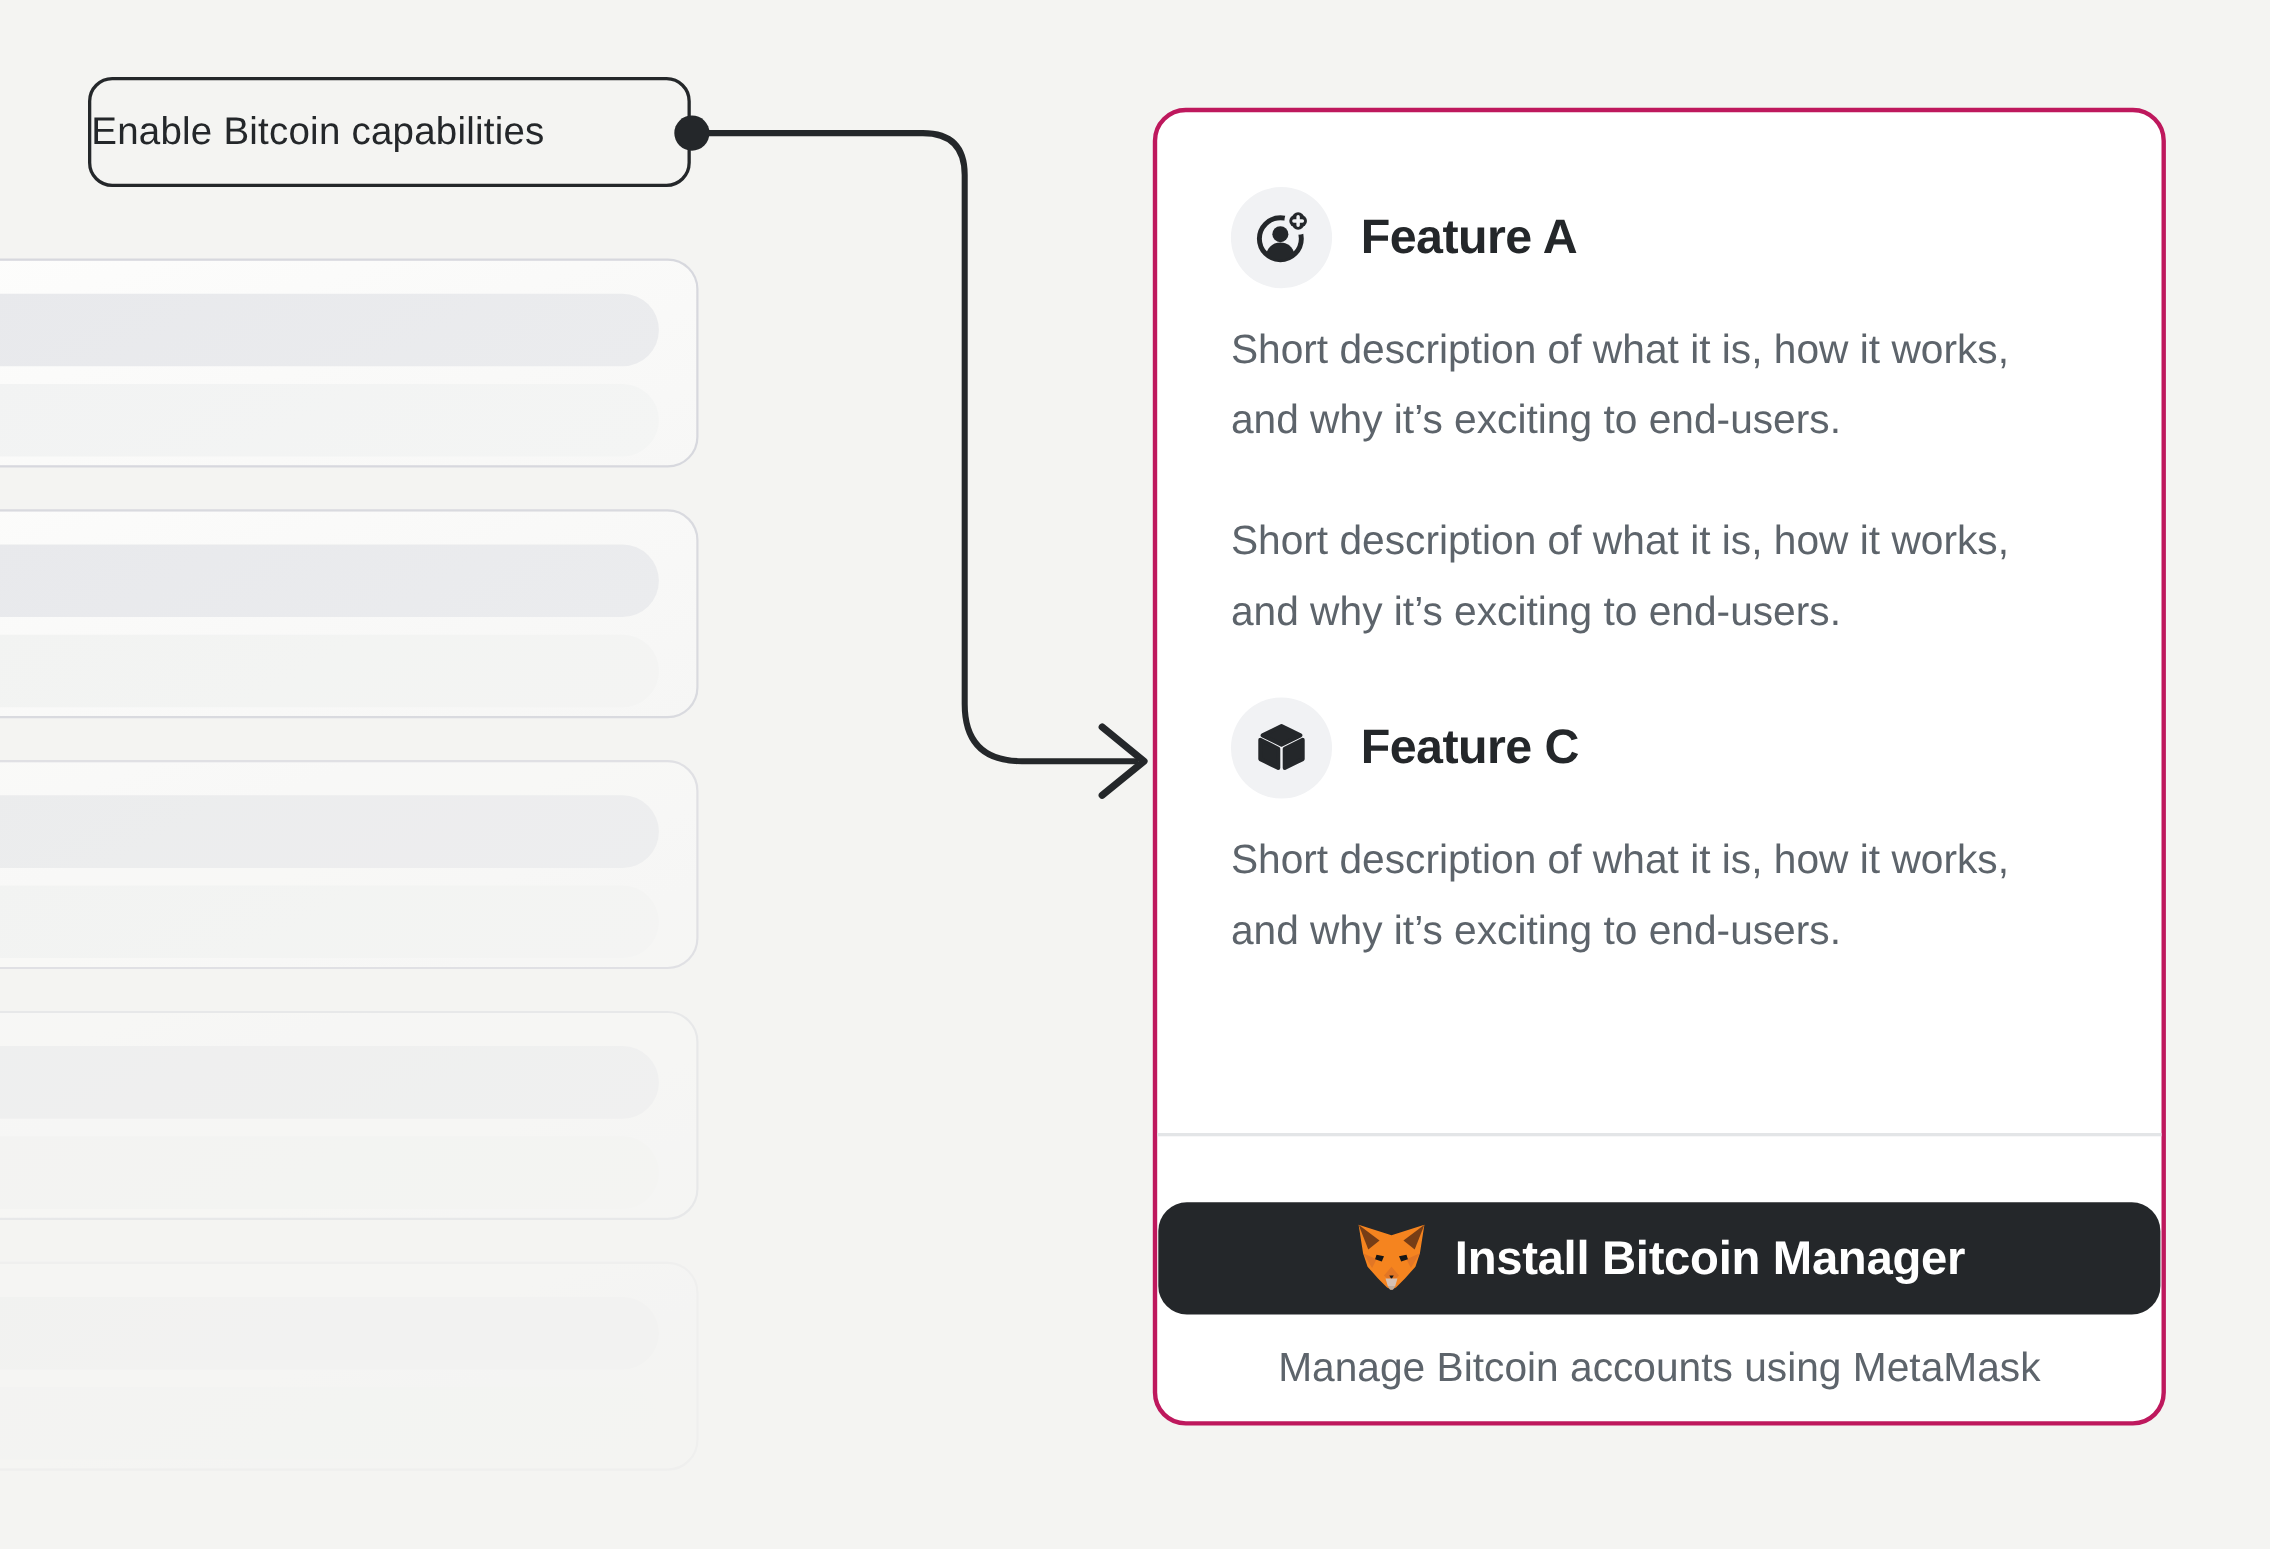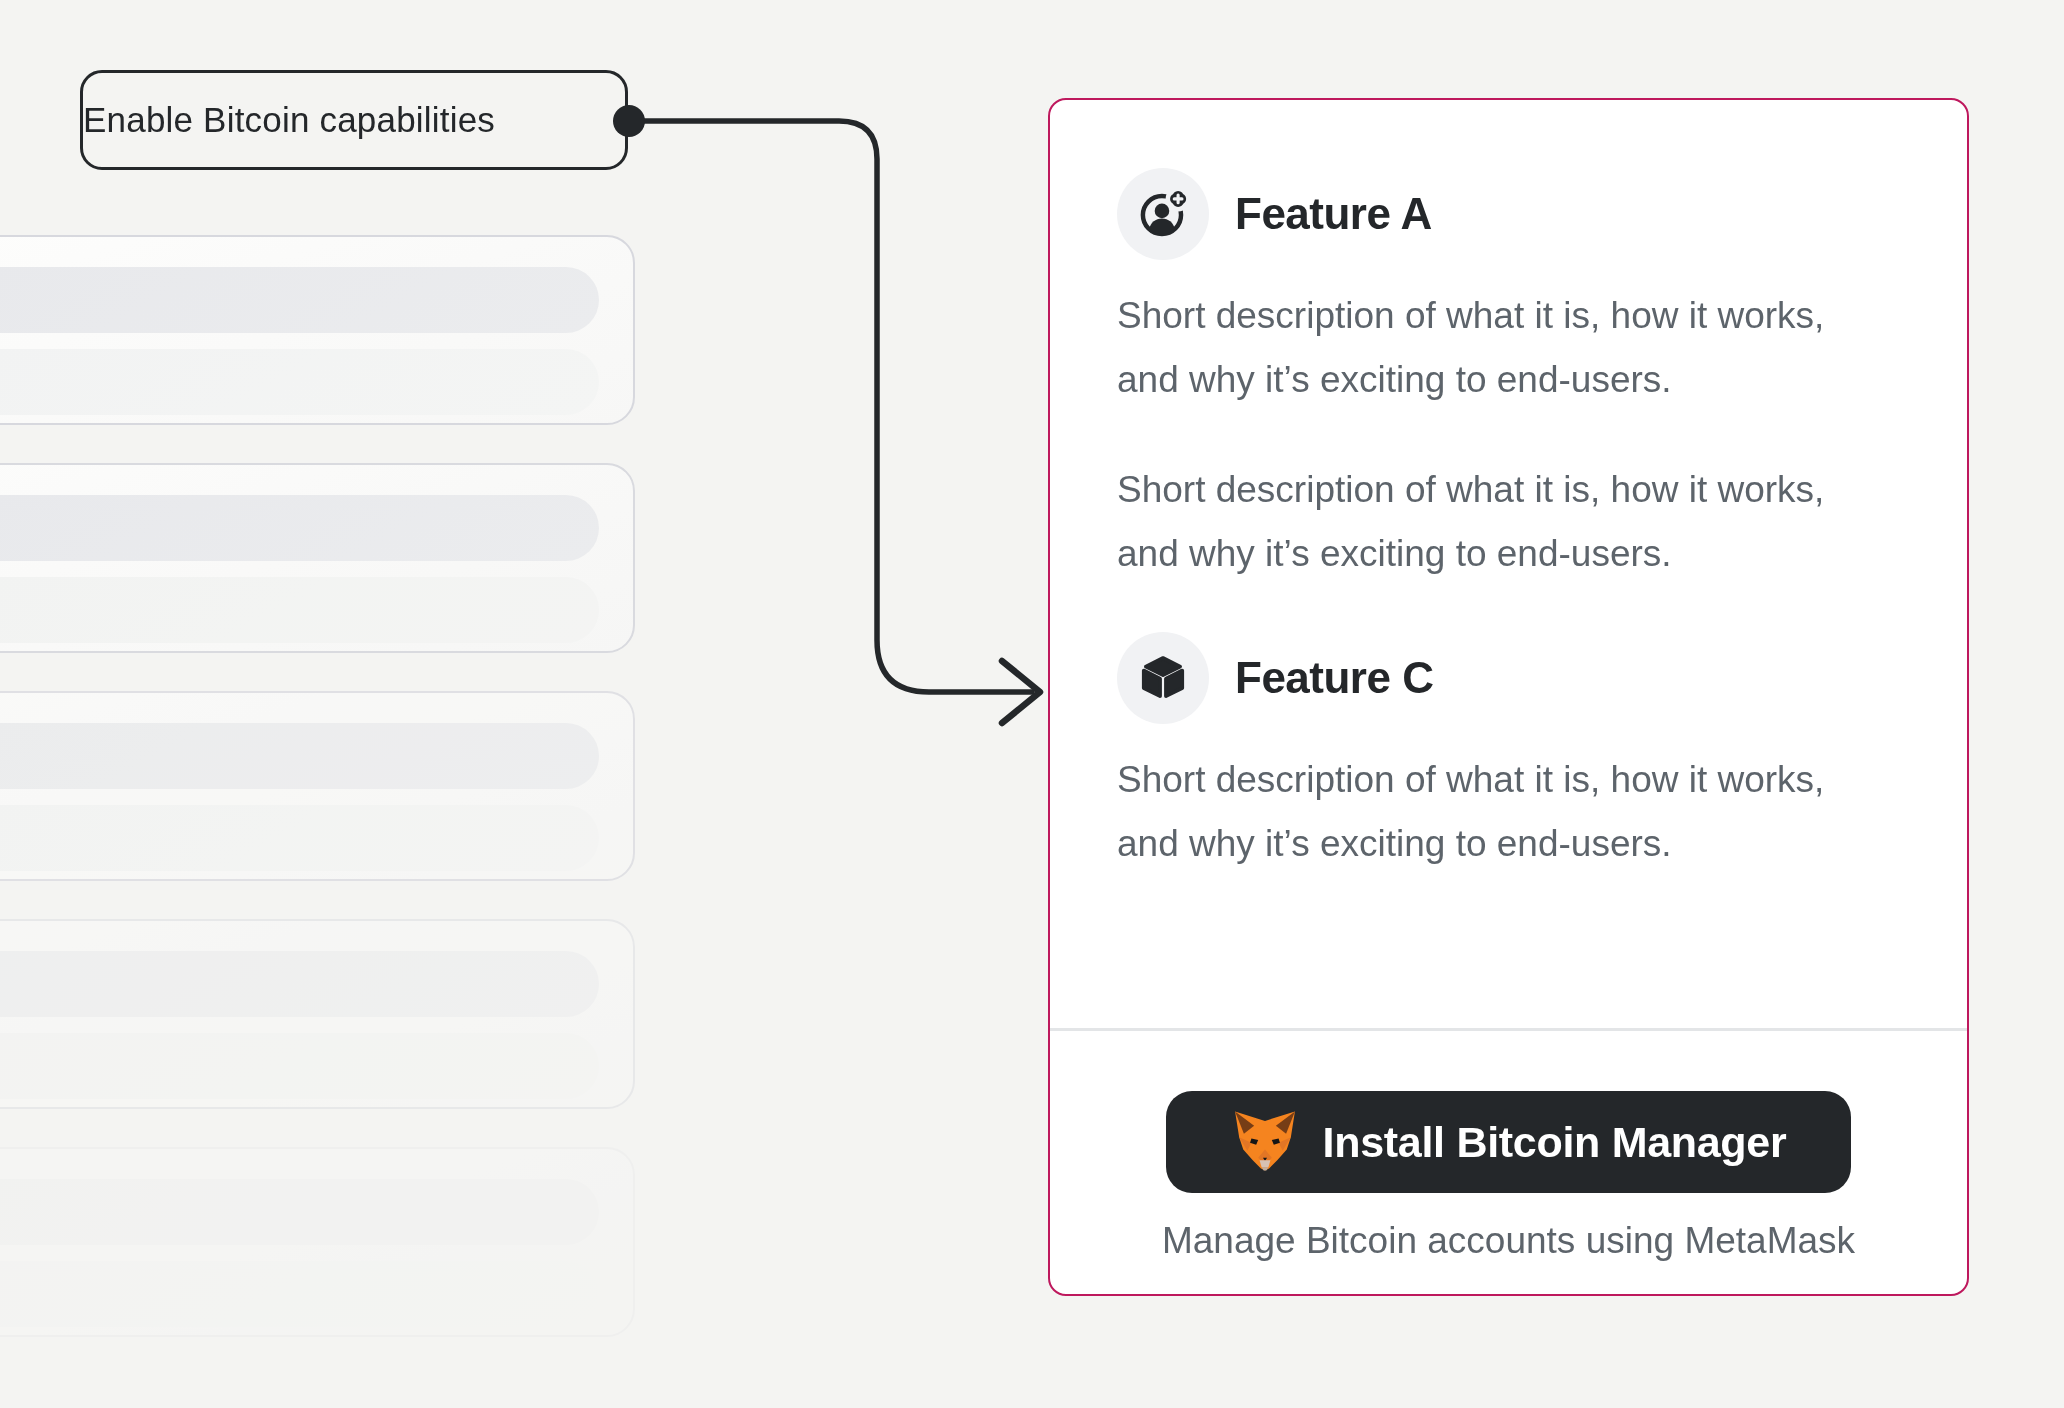--- a/index.html
+++ b/index.html
@@ -39,42 +39,42 @@
   .s2 { top:463px; opacity:.92; }
   .s3 { top:691px; opacity:.68; }
   .s4 { top:919px; opacity:.42; }
   .s5 { top:1147px; opacity:.17; }
 
   
   .panel {
     position:absolute; left:1048px; top:98px;
     width:921px; height:1198px;
     background:#ffffff;
-    border:2px solid #be185d; border-radius:18px;
+    border:4px solid #be185d; border-radius:30px;
   }
   .features { padding:68px 60px 0 67px; }
   .feature { margin-bottom:46px; }
   .feature-head { display:flex; align-items:center; gap:26px; margin-bottom:24px; }
   .badge {
     width:92px; height:92px; border-radius:50%;
     background:#f1f2f4; flex:none;
     display:flex; align-items:center; justify-content:center;
   }
   .feature-title { font-size:44px; font-weight:700; letter-spacing:-.5px; color:#24272a; }
   .feature-desc { font-size:37px; line-height:64px; color:#5d646b; max-width:770px; }
 
   .divider { position:absolute; left:0; right:0; top:928px; height:3px; background:#e3e5e7; }
 
   .footer {
     position:absolute; left:0; right:0; top:931px; bottom:0;
     display:flex; flex-direction:column; align-items:center;
     padding-top:60px;
   }
   .install-btn {
-    width:685px; height:102px; border:none; cursor:pointer;
+    width:911px; height:102px; border:none; cursor:pointer;
     border-radius:26px; background:#24272a;
     display:flex; align-items:center; justify-content:center; gap:24px;
     color:#ffffff; font-family:"Liberation Sans", sans-serif;
     font-size:43px; font-weight:700; letter-spacing:-.3px;
   }
   .caption { margin-top:26px; font-size:37px; line-height:44px; color:#5d646b; }
 </style>
 </head>
 <body>
 

